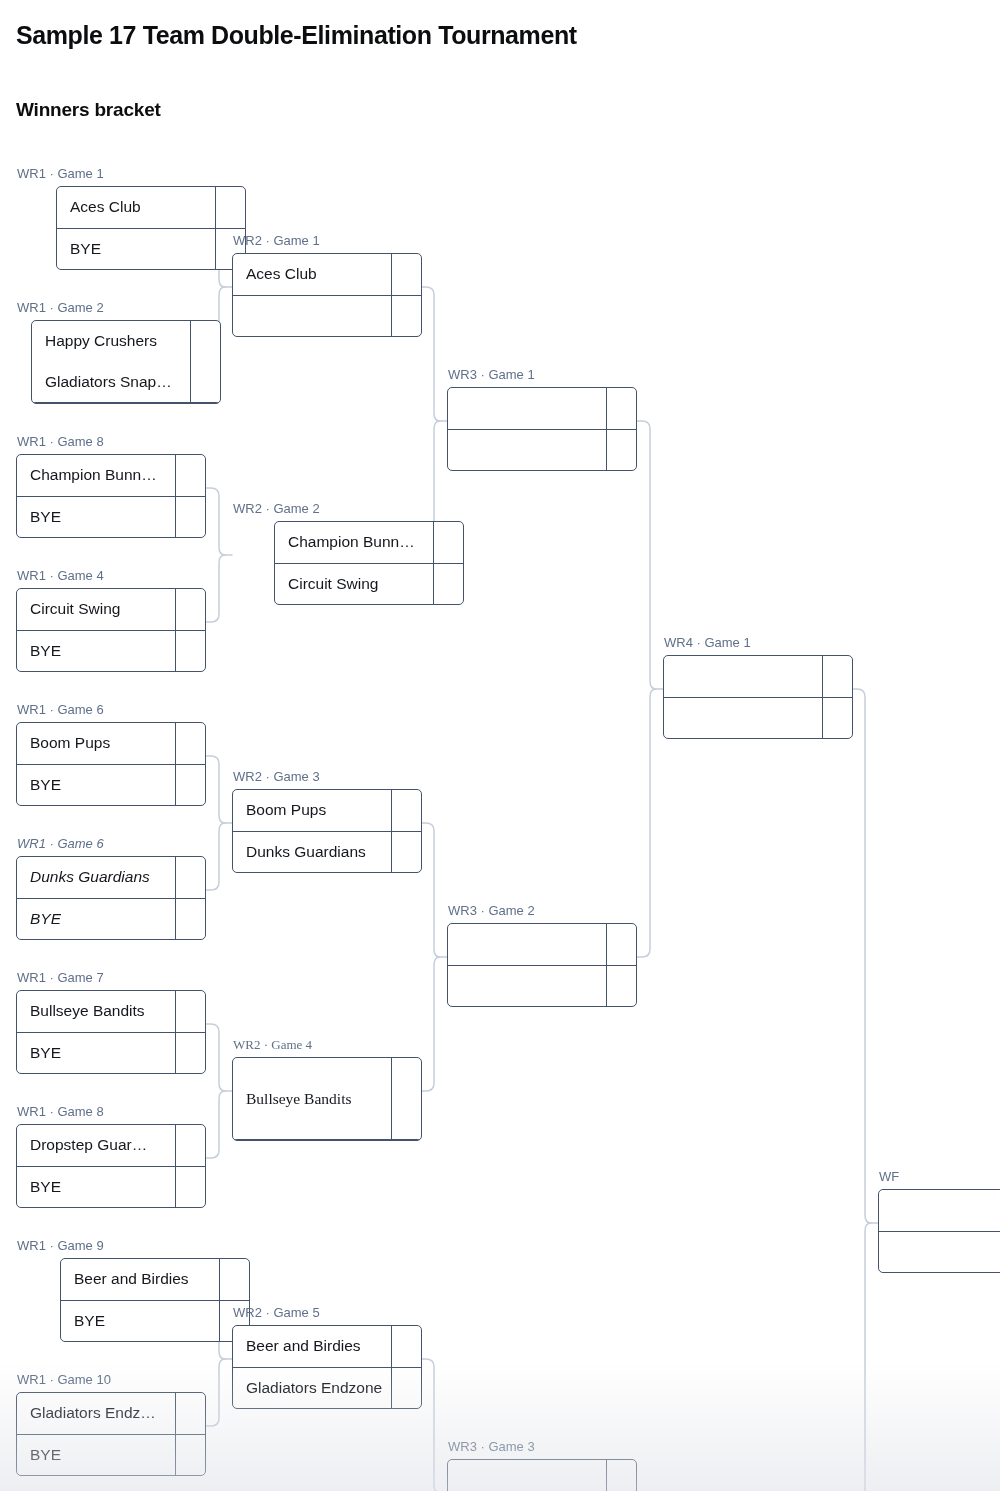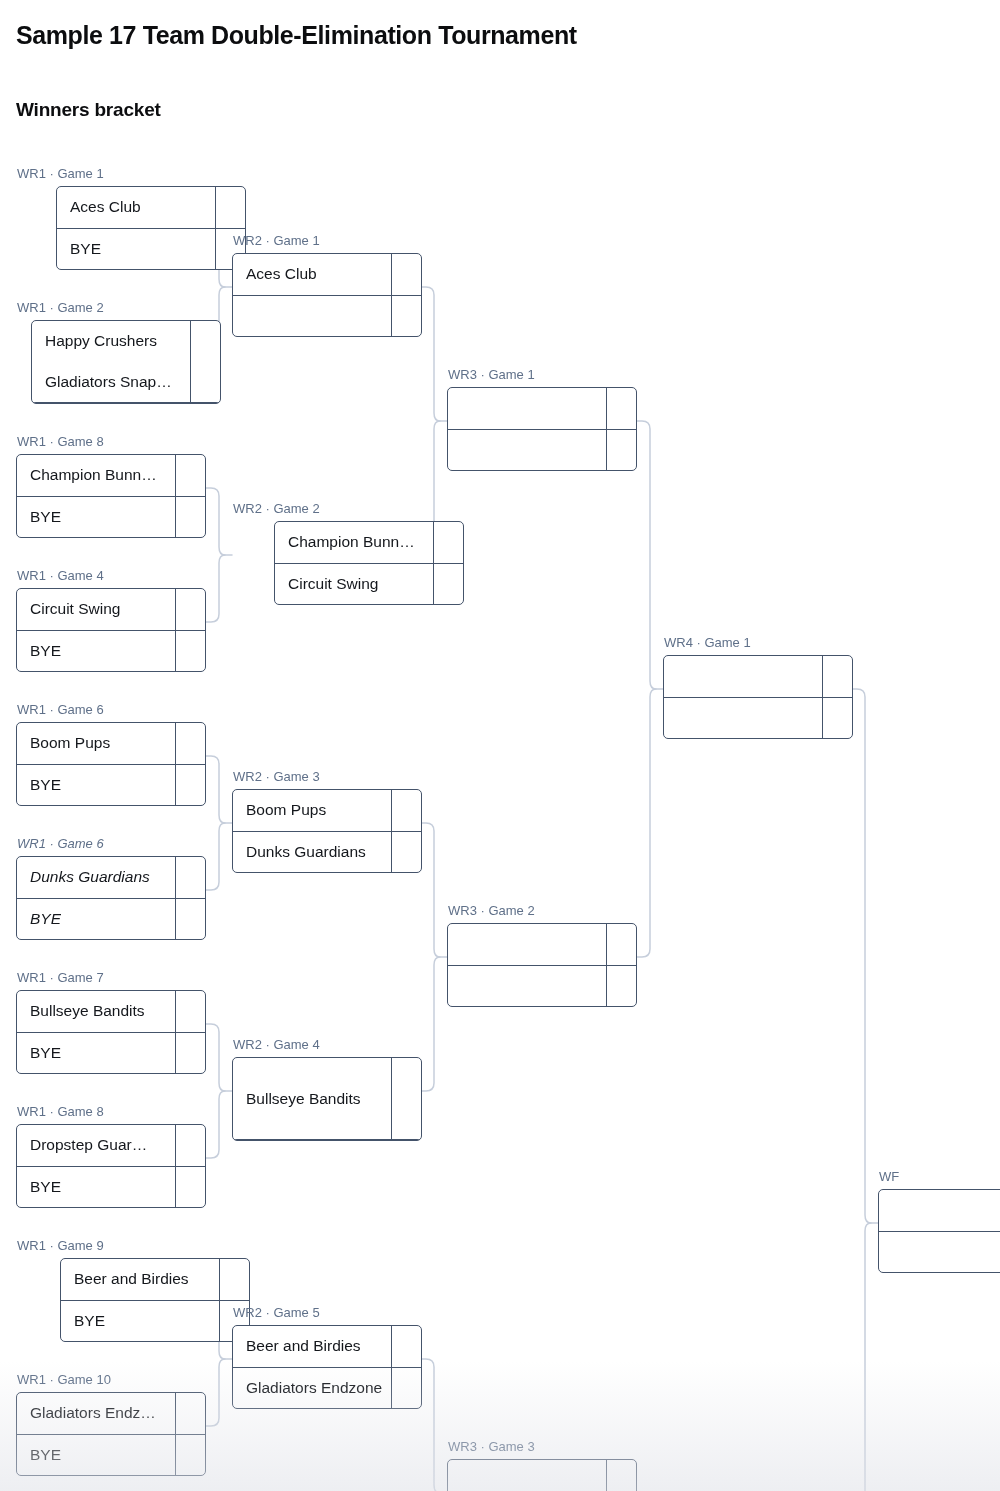--- a/index.html
+++ b/index.html
@@ -317,21 +317,21 @@
           <div class="score-cell"></div>
         </div>
         <div class="team-row">
           <div class="team-name">
             <span>Dunks Guardians</span>
           </div>
           <div class="score-cell"></div>
         </div>
       </div>
     </div>
-    <div class="match" style="left: 232px; top: 1057px;">
+    <div class="match" style="left: 232px; top: 1057px; font-family: Liberation Serif, serif;">
       <div class="match-label">WR2 · Game 4</div>
       <div class="match-box">
         <div class="team-row first">
           <div class="team-name">
             <span>Bullseye Bandits</span>
           </div>
           <div class="score-cell"></div>
         </div>
       </div>
     </div>

